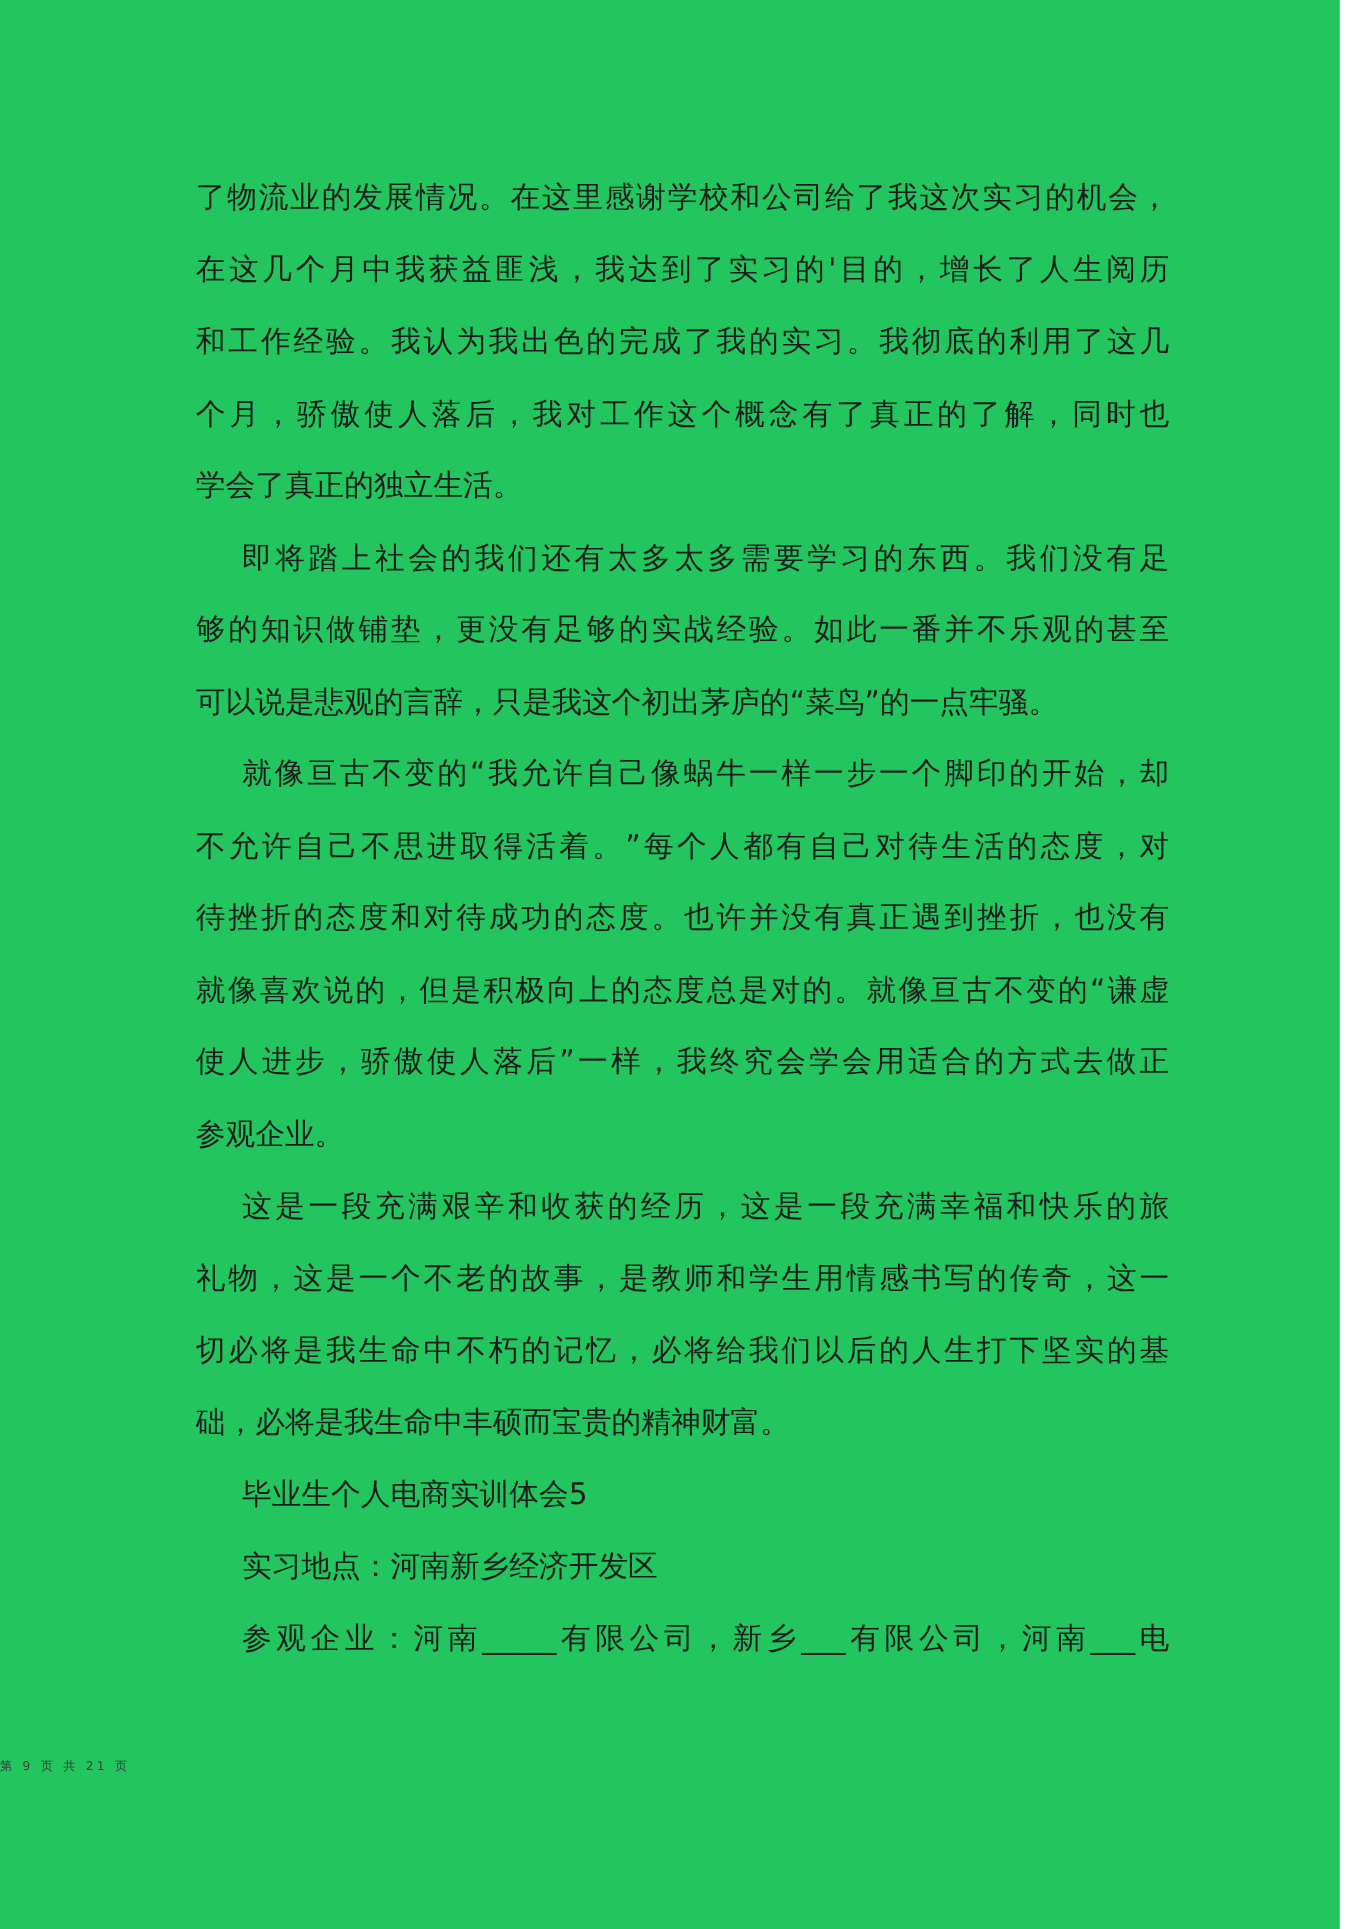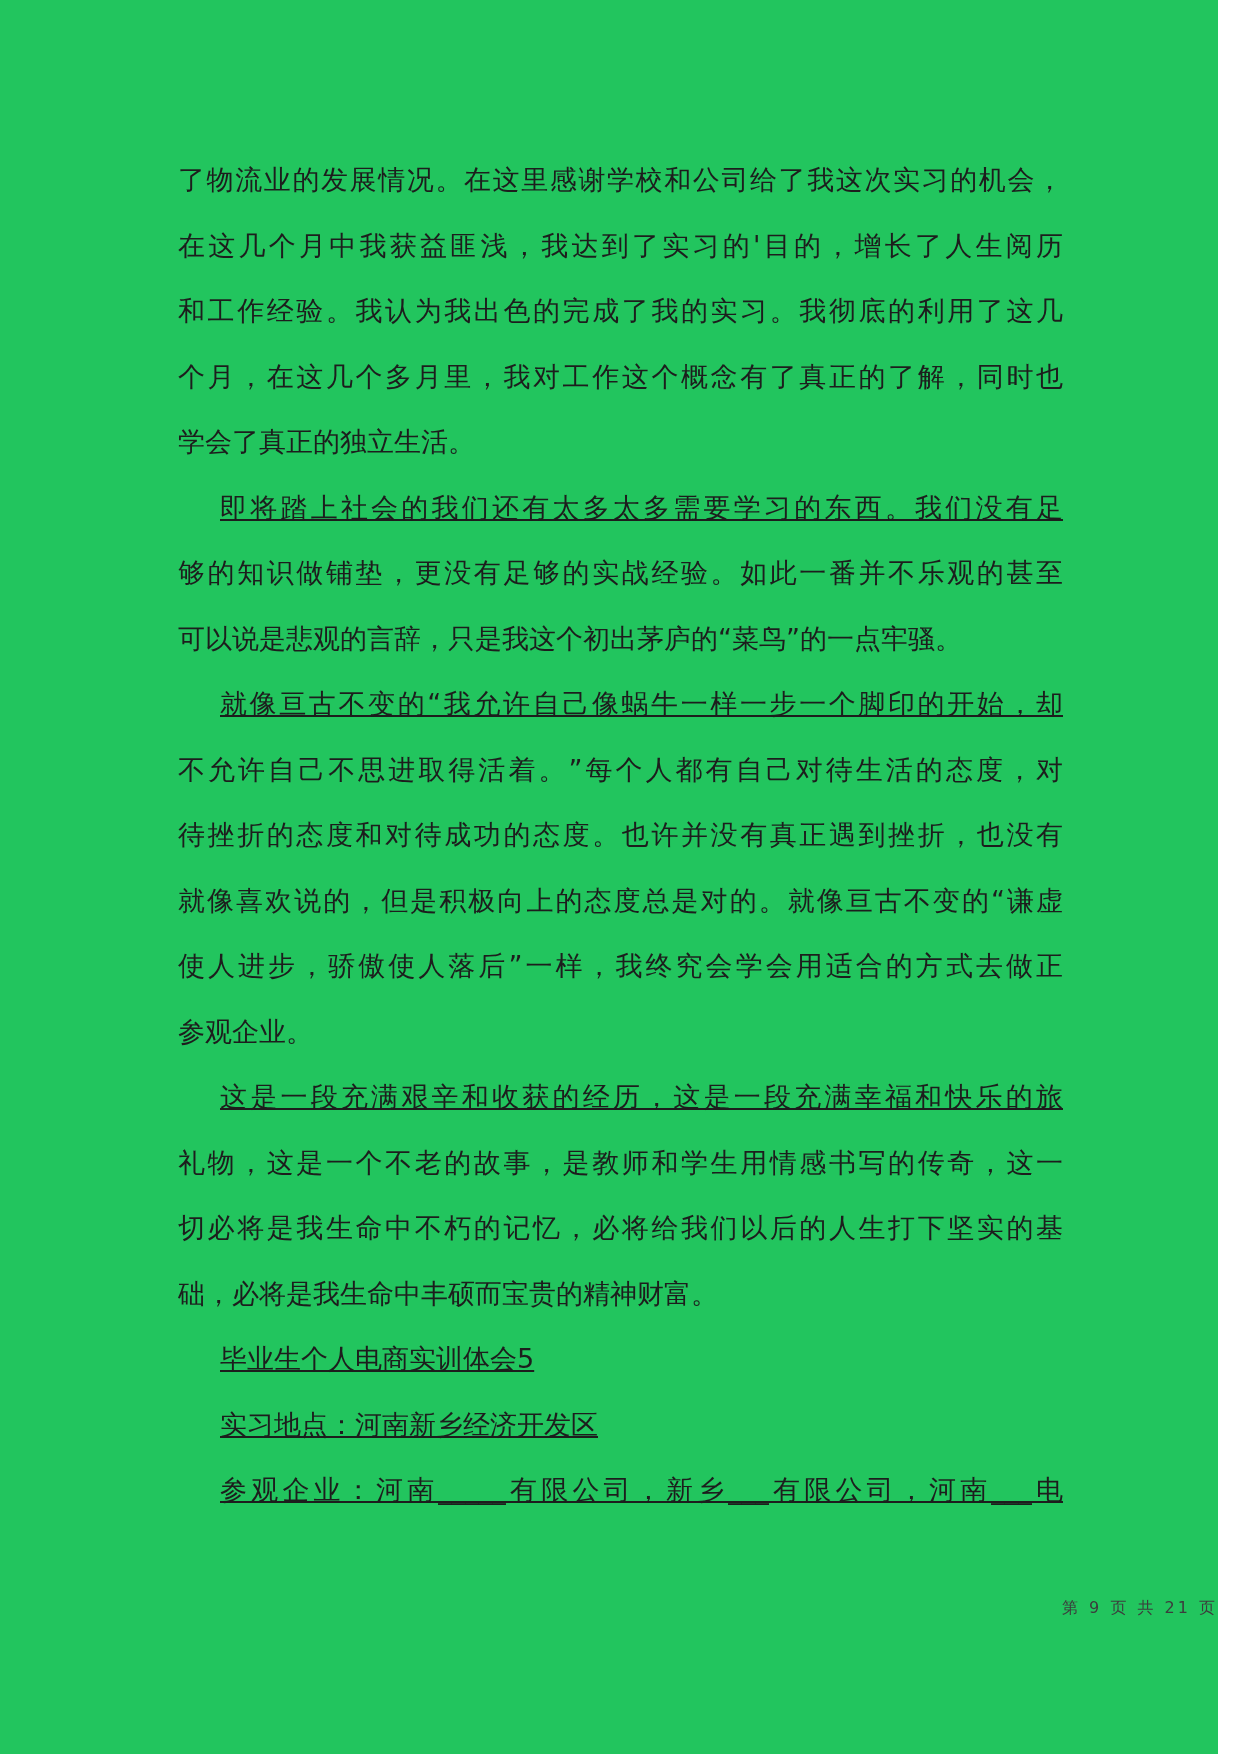--- a/index.html
+++ b/index.html
@@ -31,42 +31,41 @@
     text-align-last: left;
     text-justify: inter-character;
     word-break: break-all;
     overflow: hidden;
   }
   .line.fill {
     text-align-last: justify;
   }
   .line.indent {
     text-indent: 42px;
-    text-decoration: underline;
   }
   .footer {
     position: absolute;
     left: 0;
     top: 1598px;
     width: 100%;
-    text-align: right;
-    font-size: 16px;
+    text-align: left;
+    font-size: 11px;
     letter-spacing: 3px;
     color: #3c3c3c;
   }
 </style>
 </head>
 <body>
 
 <div class="page">
   <div class="content" id="doc-content">
       <div class="line fill">了物流业的发展情况。在这里感谢学校和公司给了我这次实习的机会，</div>
       <div class="line fill">在这几个月中我获益匪浅，我达到了实习的'目的，增长了人生阅历</div>
       <div class="line fill">和工作经验。我认为我出色的完成了我的实习。我彻底的利用了这几</div>
-      <div class="line fill">个月，在这几个多月里，我对工作这个概念有了真正的了解，同时也</div>
+      <div class="line fill">个月，骄傲使人落后，我对工作这个概念有了真正的了解，同时也</div>
       <div class="line">学会了真正的独立生活。</div>
       <div class="line indent fill">即将踏上社会的我们还有太多太多需要学习的东西。我们没有足</div>
       <div class="line fill">够的知识做铺垫，更没有足够的实战经验。如此一番并不乐观的甚至</div>
       <div class="line">可以说是悲观的言辞，只是我这个初出茅庐的“菜鸟”的一点牢骚。</div>
       <div class="line indent fill">就像亘古不变的“我允许自己像蜗牛一样一步一个脚印的开始，却</div>
       <div class="line fill">不允许自己不思进取得活着。”每个人都有自己对待生活的态度，对</div>
       <div class="line fill">待挫折的态度和对待成功的态度。也许并没有真正遇到挫折，也没有</div>
       <div class="line fill">就像喜欢说的，但是积极向上的态度总是对的。就像亘古不变的“谦虚</div>
       <div class="line fill">使人进步，骄傲使人落后”一样，我终究会学会用适合的方式去做正</div>
       <div class="line">参观企业。</div>

